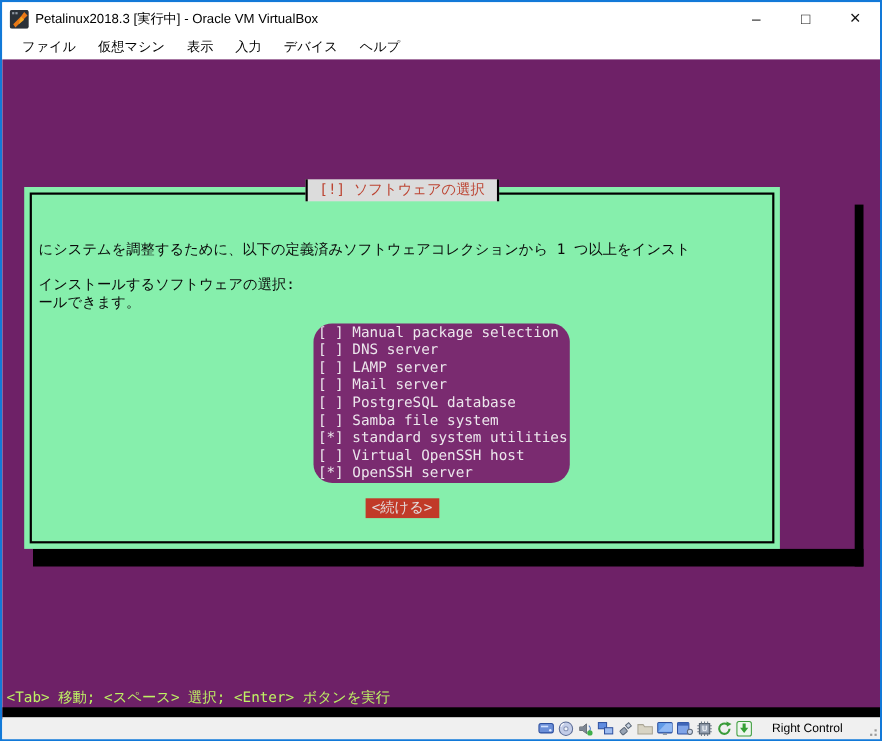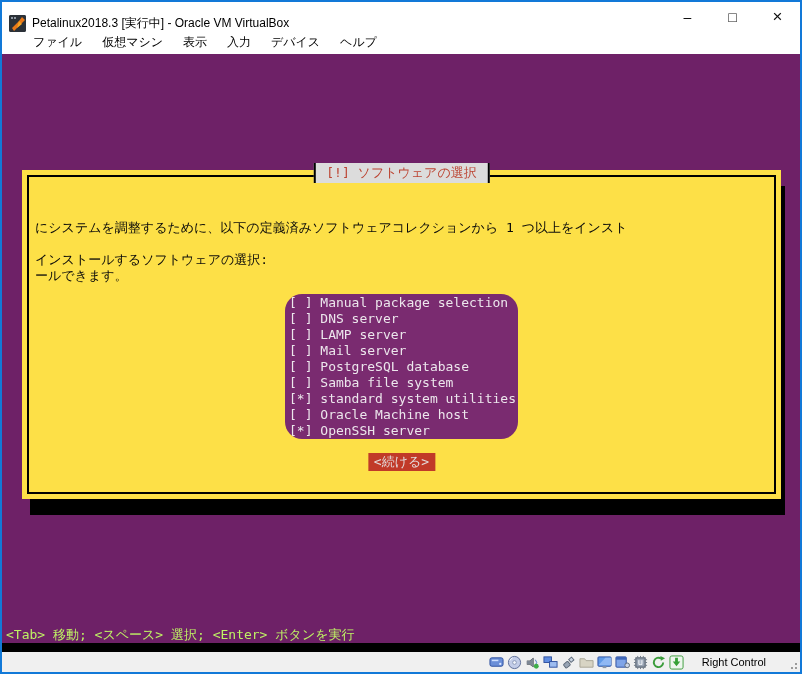--- a/index.html
+++ b/index.html
@@ -5,47 +5,47 @@
   * { margin:0; padding:0; box-sizing:border-box; }
   html,body { background:#ffffff; }
   .window {
     position:relative; width:802px; height:674px;
     border:2px solid #1279d8; background:#ffffff; overflow:hidden;
     font-family:"Liberation Sans", sans-serif;
   }
   
   .titlebar {
     position:absolute; left:0; top:0; right:0; height:30px;
-    background:#ffffff; display:flex; align-items:flex-end;
+    background:#ffffff; display:flex; align-items:center;
   }
   .app-icon { width:17px; height:17px; margin:0 6px 0 7px; border-radius:2px;
     background:#2b3138; position:relative; overflow:hidden; }
   .app-icon svg { display:block; }
   .title-text { font-size:12px; color:#000; flex:1 1 auto; white-space:nowrap; }
   .win-btns { display:flex; height:100%; }
   .win-btn { width:45px; height:100%; display:flex; align-items:center; justify-content:center;
     font-size:14px; color:#111; cursor:default; }
   .win-btn.close { font-size:17px; }
   
   .menubar {
     position:absolute; left:0; top:30px; right:0; height:22px;
-    background:#ffffff; display:flex; align-items:center; padding-left:8px;margin-left:13px;
+    background:#ffffff; display:flex; align-items:center; padding-left:8px;
   }
   .menu-item { font-size:12px; color:#000; padding:2px 10px 3px 10px; white-space:nowrap; }
   
   .vmscreen {
     position:absolute; left:0; top:52px; right:0; height:600px;
     background:#6e2167; overflow:hidden;
     font-family:"DejaVu Sans Mono", monospace; font-size:13px; line-height:16px;
   }
   .shadow-right { position:absolute; left:775px; top:132px; width:8px; height:329px; background:#000; }
   .shadow-bottom { position:absolute; left:28px; top:445px; width:755px; height:16px; background:#000; }
   .dialog {
-    position:absolute; left:20px; top:116px; width:759px; height:329px;
-    background:#fde047; color:#0a0a0a;
+    position:absolute; left:20px; top:116px; width:687px; height:329px;
+    background:#86efac; color:#0a0a0a;
   }
   .dialog-frame { position:absolute; inset:5px; border:2px solid #000; pointer-events:none; }
   .dialog-title {
     position:absolute; top:-7px; left:50%; transform:translateX(-50%);
     background:#dcdcdc; color:#bc4331; height:20px; line-height:20px;
     padding:0 11px; border-left:2px solid #000; border-right:2px solid #000;
     white-space:nowrap; z-index:2;
   }
   .dialog-body { position:absolute; left:13px; top:18px; white-space:pre; }
   .dialog-prompt { position:absolute; left:13px; top:82px; white-space:pre; }
@@ -122,21 +122,21 @@
       <div class="dialog-prompt">インストールするソフトウェアの選択:</div>
 
       <div class="checklist">
           <div class="cl-row"><span>[ ]</span><span> Manual package selection</span></div>
           <div class="cl-row"><span>[ ]</span><span> DNS server</span></div>
           <div class="cl-row"><span>[ ]</span><span> LAMP server</span></div>
           <div class="cl-row"><span>[ ]</span><span> Mail server</span></div>
           <div class="cl-row"><span>[ ]</span><span> PostgreSQL database</span></div>
           <div class="cl-row"><span>[ ]</span><span> Samba file system</span></div>
           <div class="cl-row"><span>[*]</span><span> standard system utilities</span></div>
-          <div class="cl-row"><span>[ ]</span><span> Oracle Machine host</span></div>
+          <div class="cl-row"><span>[ ]</span><span> Virtual OpenSSH host</span></div>
           <div class="cl-row"><span>[*]</span><span> OpenSSH server</span></div>
         </div>
 
       <div class="btn-continue">&lt;続ける&gt;</div>
     </div>
 
     <div class="help-line">&lt;Tab&gt; 移動; &lt;スペース&gt; 選択; &lt;Enter&gt; ボタンを実行</div>
     <div class="screen-black-band"></div>
   </div>
 

